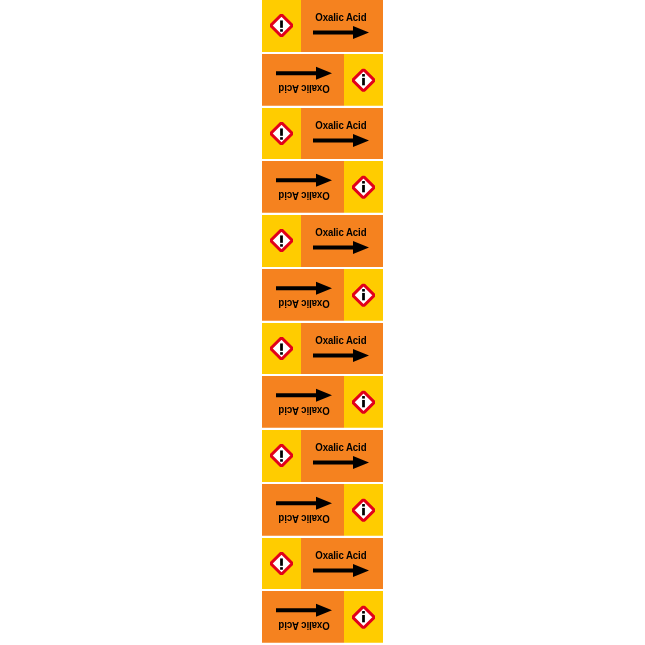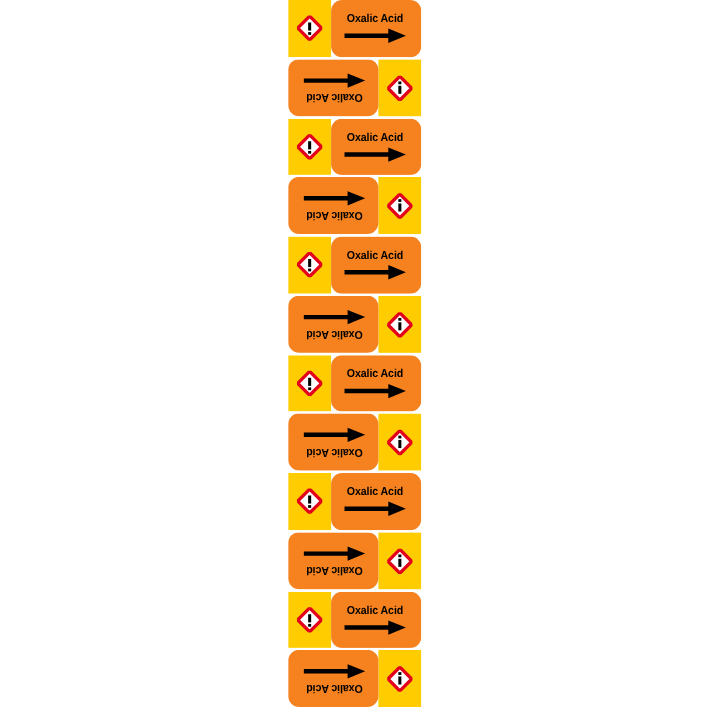--- a/index.html
+++ b/index.html
@@ -84,21 +84,20 @@
   
   .ident-panel {
     flex: 1 1 auto;
     background: #f5821f;
     display: flex;
     flex-direction: column;
     align-items: center;
     justify-content: center;
     padding: 0 4px 0 2px;
     box-sizing: border-box;
-    border-radius: 10px;
   }
 
   .ident-text {
     color: #000000;
     font-family: "Liberation Sans", sans-serif;
     font-weight: bold;
     font-size: 10.5px;
     line-height: 12px;
     letter-spacing: -0.1px;
     transform: scaleX(0.92);

